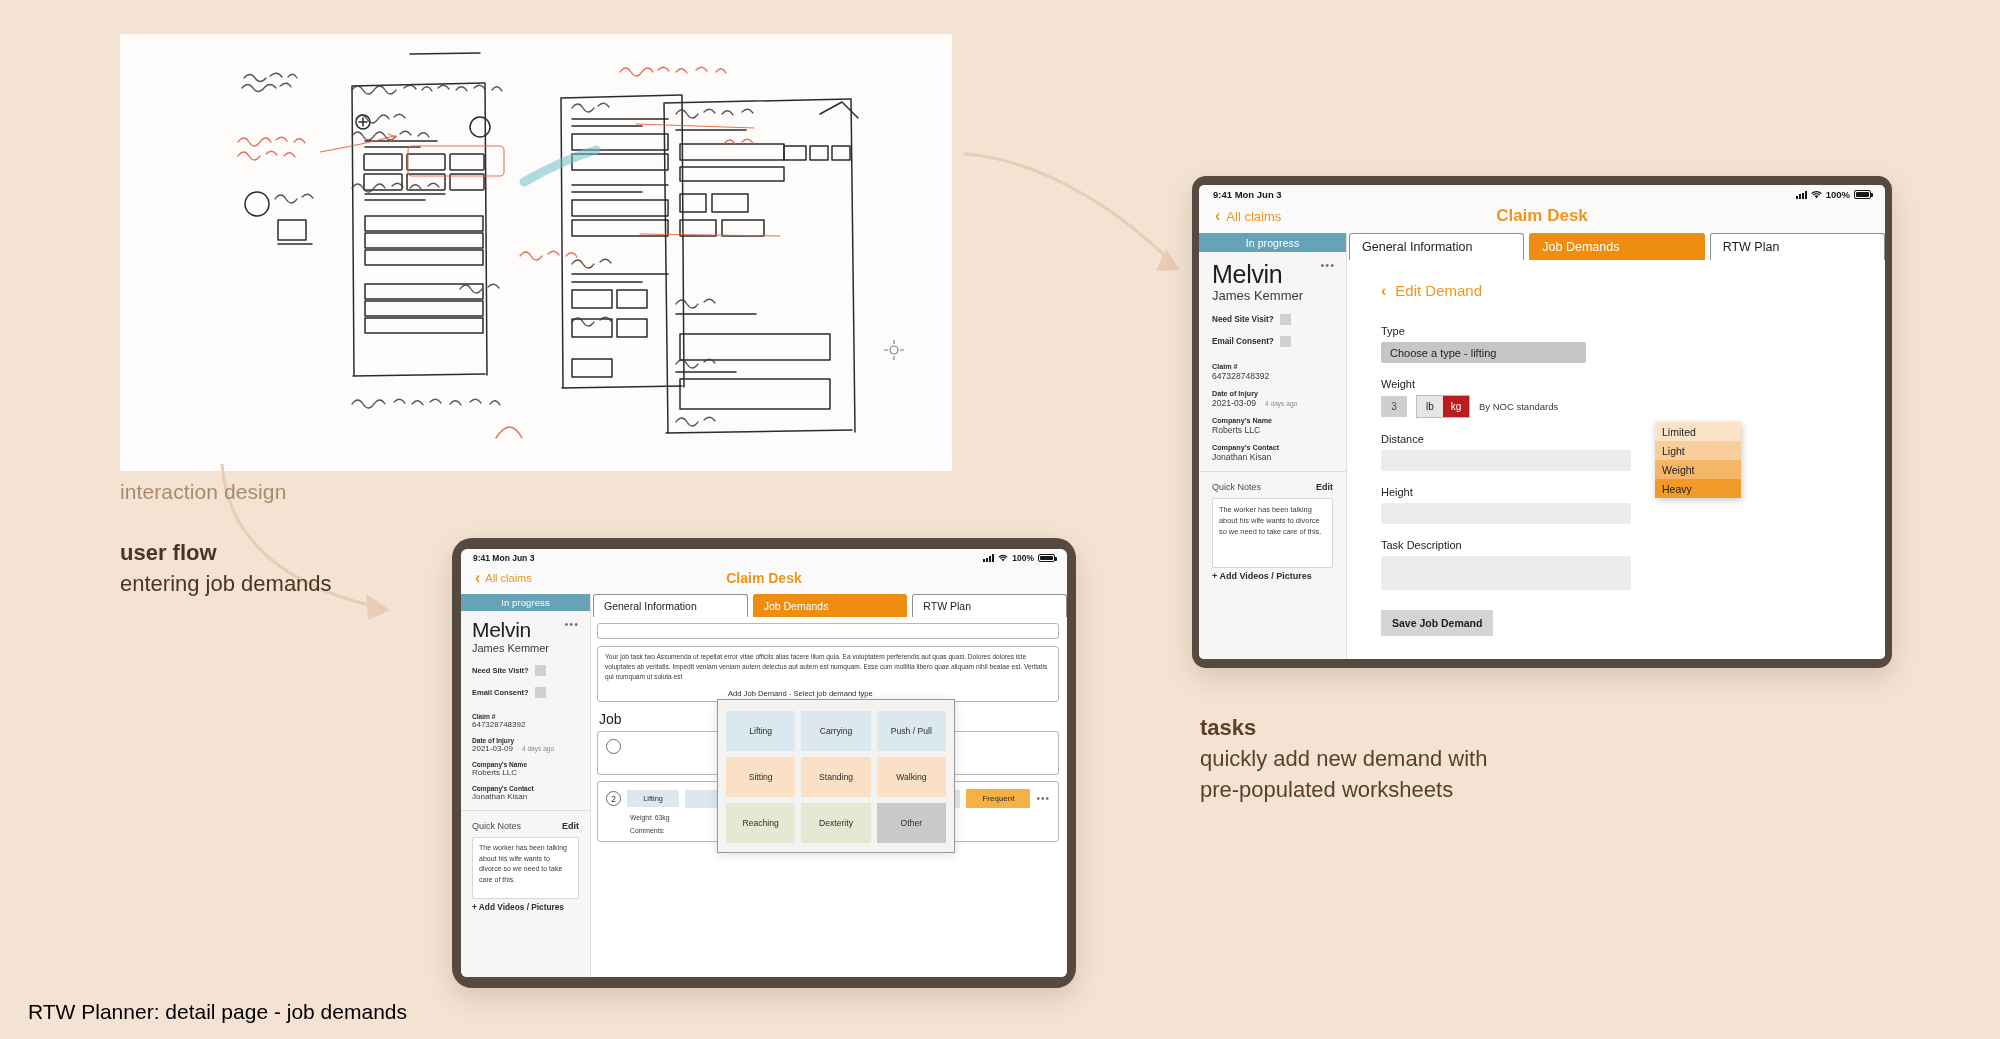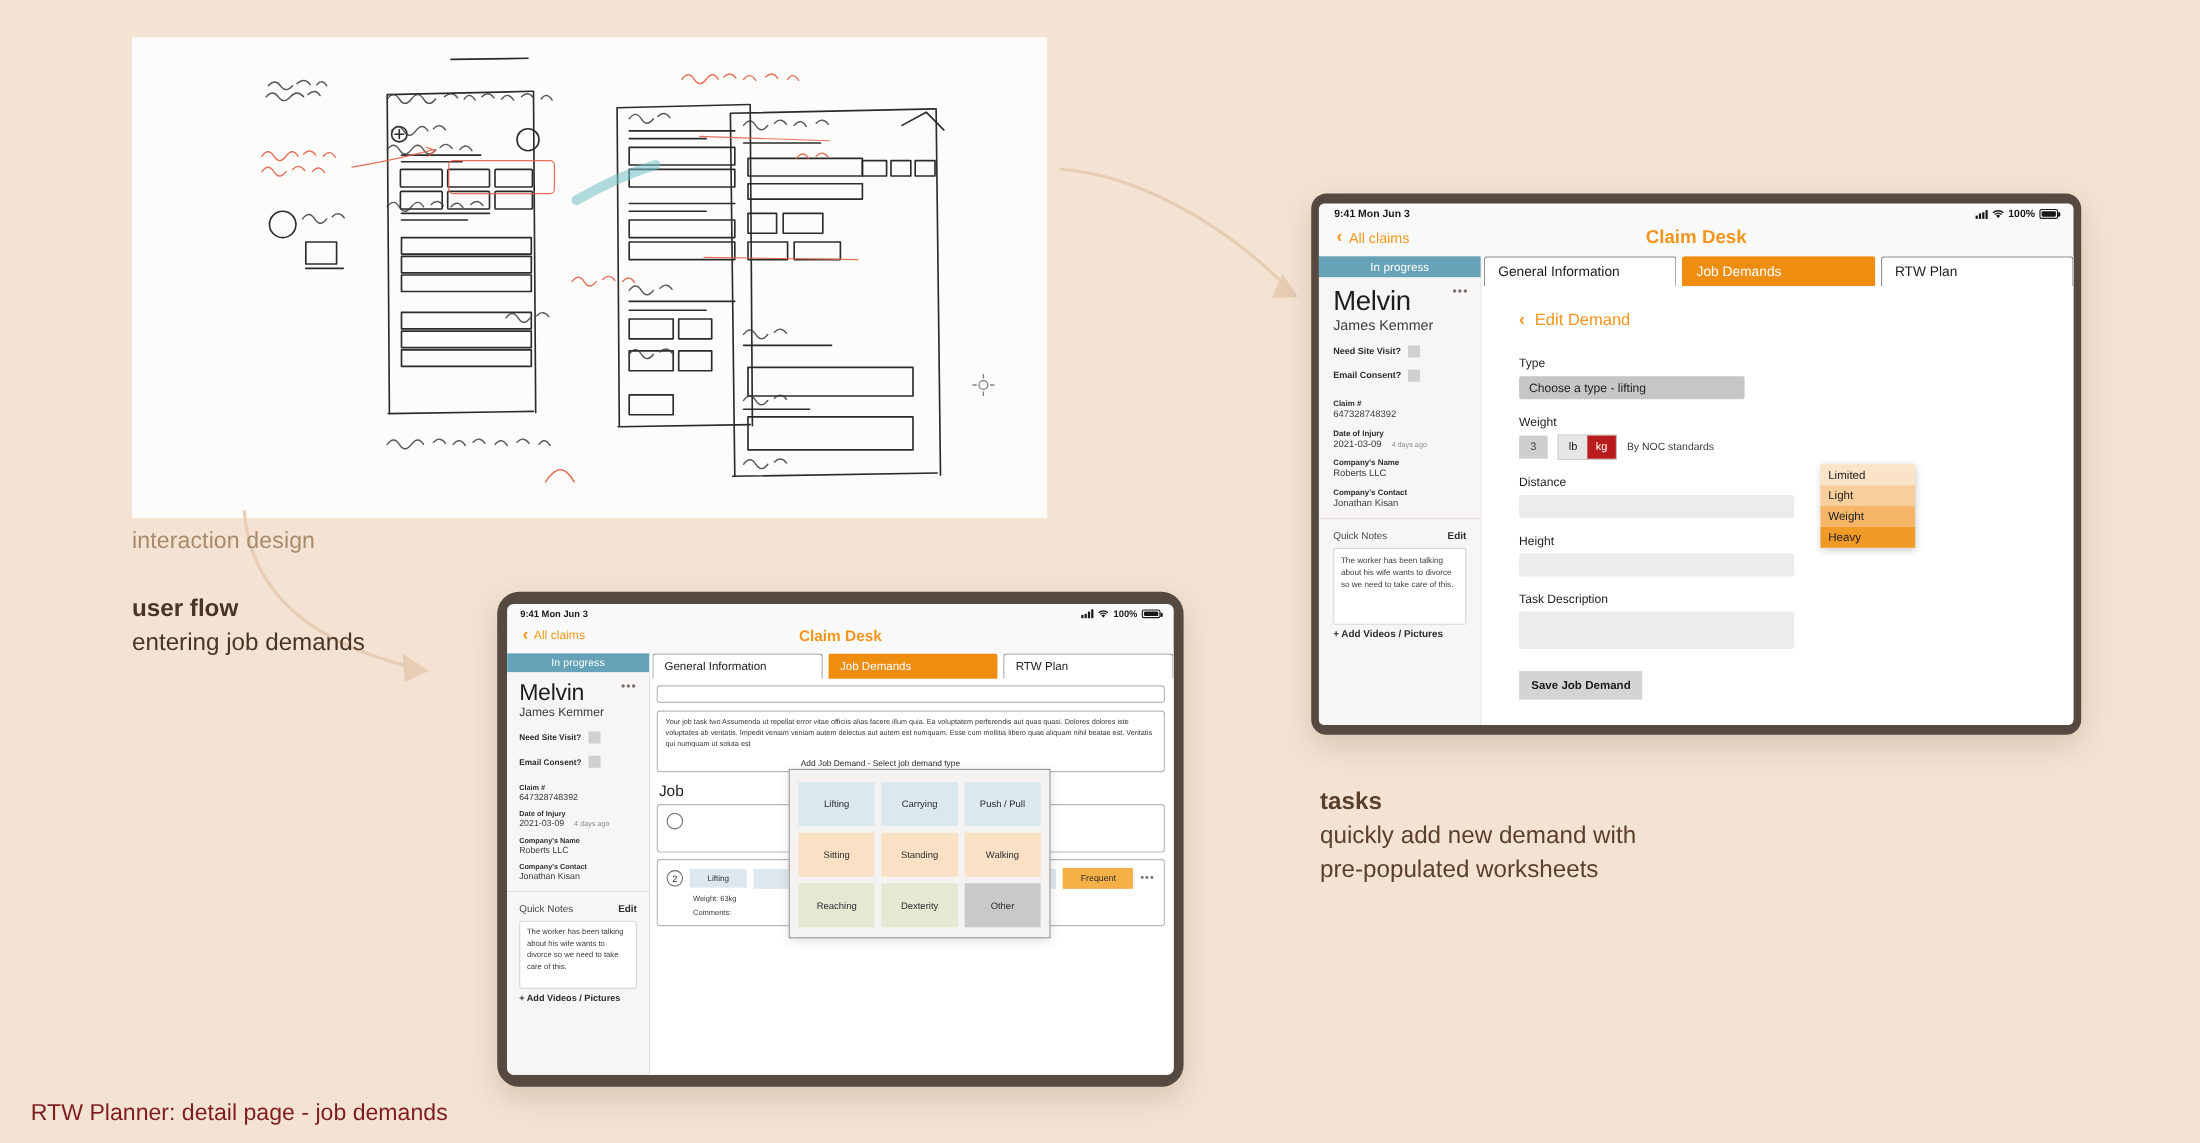--- a/index.html
+++ b/index.html
@@ -21,21 +21,21 @@
     font-size: 22px; color: #4a3423; line-height: 1.42;
   }
   #caption-userflow .hd { font-weight: bold; display: block; }
   #caption-tasks {
     position: absolute; left: 1200px; top: 712px;
     font-size: 22px; color: #5a3f2b; line-height: 1.42;
   }
   #caption-tasks .hd { font-weight: bold; display: block; }
   #caption-footer {
     position: absolute; left: 28px; top: 1000px;
-    font-size: 21px; color: #7f1d1d;
+    font-size: 21px; color: #000000;
   }
 
   
   .flow-arrow { position: absolute; pointer-events: none; }
 
   
   #sketch-board {
     position: absolute; left: 120px; top: 34px;
     width: 832px; height: 437px;
     background: #fdfcfa;

